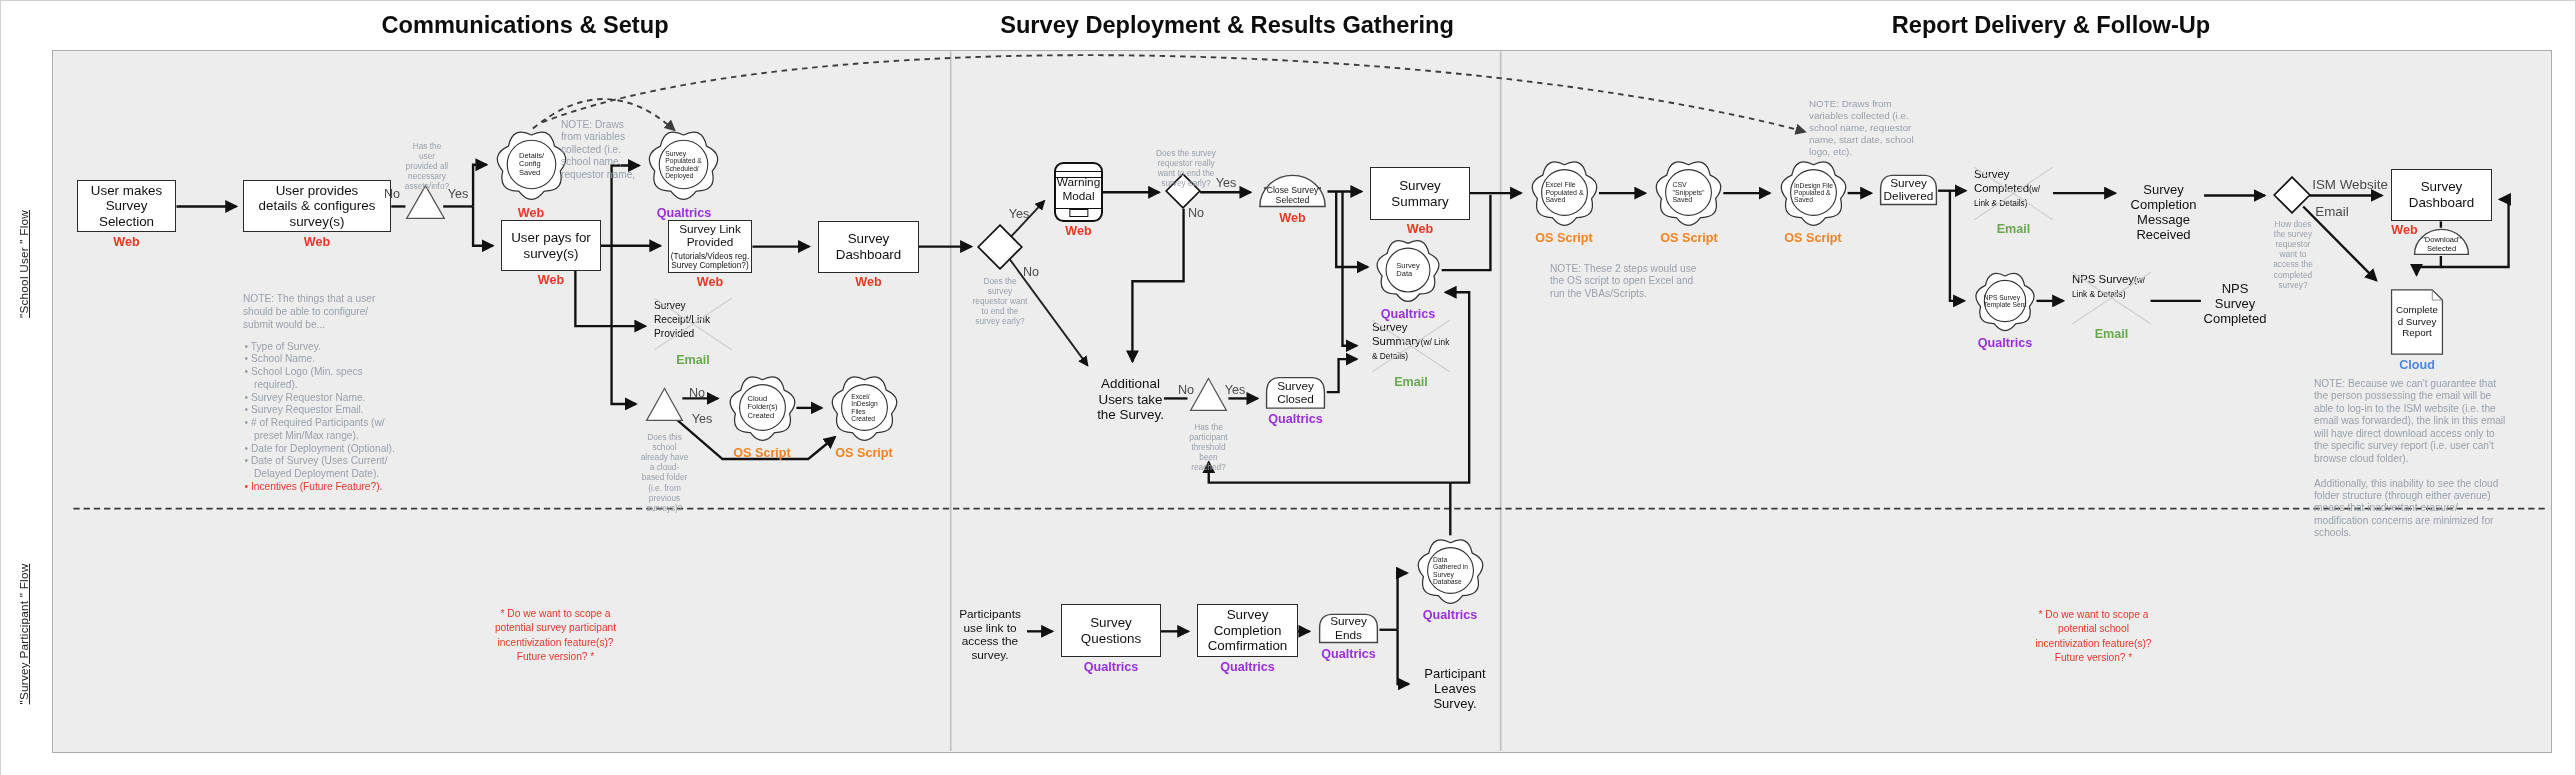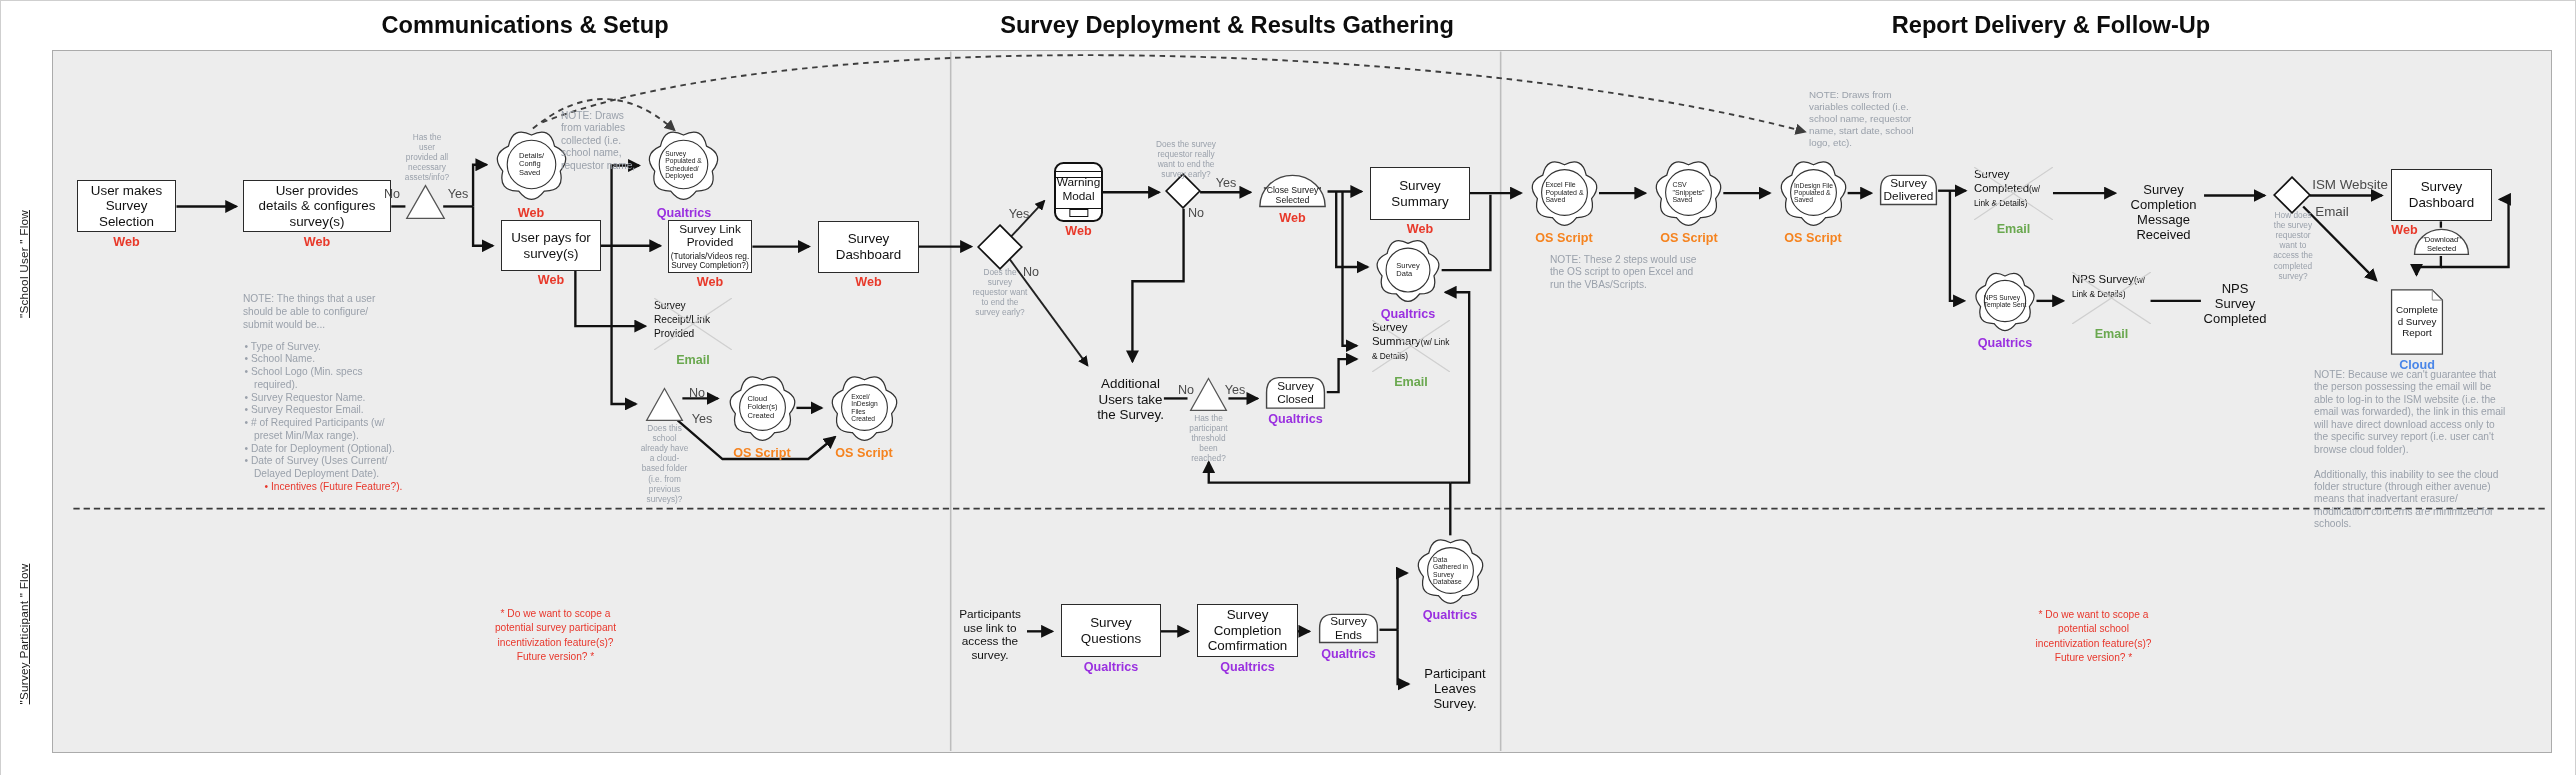--- a/index.html
+++ b/index.html
@@ -23,29 +23,29 @@
   .text{display:flex;align-items:flex-start;justify-content:center;}
   .env svg,.shape-svg{position:absolute;left:0;top:0;}
   .badge .blbl{position:absolute;left:16%;right:16%;top:18%;bottom:18%;display:flex;align-items:center;justify-content:center;
     text-align:left;white-space:pre-line;color:#222;line-height:1.08;}
   .overlay-lbl{position:absolute;left:0;right:0;display:flex;align-items:center;justify-content:center;}
   .phone{background:#fff;border:2px solid #111;border-radius:9.4px;position:relative;
     display:flex;align-items:center;justify-content:center;}
   .phone .tl{position:absolute;left:0;right:0;border-top:1.6px solid #111;}
   .phone .btn{position:absolute;left:50%;transform:translateX(-50%);bottom:3.1px;width:17.3px;height:5.5px;border:1.2px solid #111;}
   .plat{position:absolute;z-index:3;text-align:center;font-size:12.6px;font-weight:600;}
-  .note{position:absolute;z-index:3;color:#9aa1ab;white-space:pre-line;line-height:1.22;}
+  .note{position:absolute;z-index:3;color:#9aa1ab;white-space:pre-line;line-height:1.22;margin-top:9px;}
   .note.center{text-align:center;}
   .rednote{position:absolute;z-index:3;color:#e8372c;text-align:center;white-space:pre-line;font-size:10.2px;line-height:1.4;}
   .elabel{position:absolute;z-index:3;transform:translate(-50%,-50%);color:#4a4a4a;white-space:nowrap;}
   .cfg{position:absolute;z-index:3;color:#9aa1ab;font-size:10.2px;line-height:1.25;}
   .cfg .hdr{white-space:pre-line;display:block;margin-bottom:9.4px;margin-top:30px;}
   .cfg .bullet{display:block;padding-left:11px;text-indent:-9.4px;}
   .cfg .bullet::before{content:"•  ";}
-  .cfg .bullet.red{color:#e8372c;margin-left:20px;}
+  .cfg .bullet.red{color:#e8372c;}
 </style>
 </head>
 <body>
 
 <div class="canvas" id="canvas">
   <div class="sect" style="left:524px">Communications &amp; Setup</div>
   <div class="sect" style="left:2050px">Report Delivery &amp; Follow-Up</div>
   <div class="sect" style="left:1226px">Survey Deployment &amp; Results Gathering</div>
 
   <div class="frame"></div>

